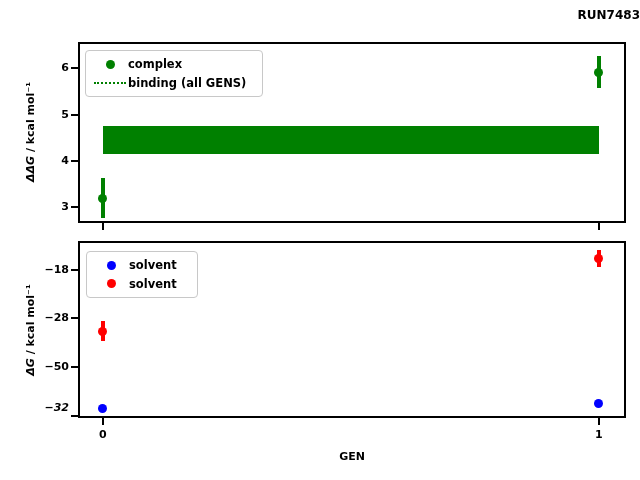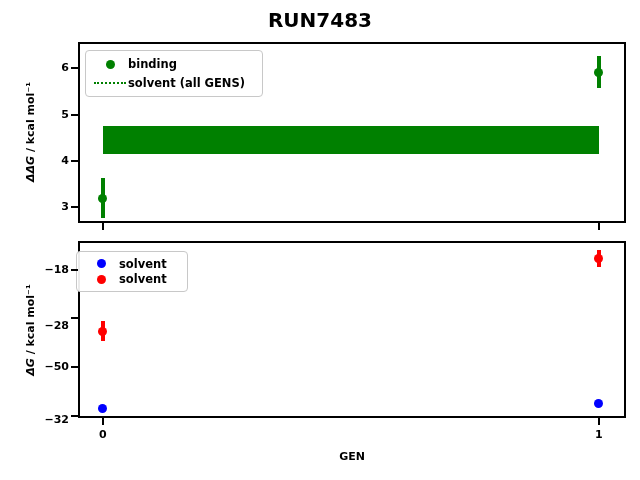--- a/index.html
+++ b/index.html
@@ -5,21 +5,21 @@
   html,body{margin:0;padding:0;background:#ffffff;}
   #figure{
     position:relative;
     width:640px;height:480px;
     background:#ffffff;
     font-family:"DejaVu Sans", sans-serif;
     overflow:hidden;
   }
   .title{
     position:absolute;left:0;top:8px;width:640px;
-    text-align:center;font-size:20px;font-weight:bold;color:#000;
+    text-align:right;font-size:12px;font-weight:bold;color:#000;
   }
   .axes{
     position:absolute;
     border:2px solid #000;
     box-sizing:border-box;
     background:#fff;
   }
   #top-axes{left:78px;top:42px;width:548px;height:181px;}
   #bottom-axes{left:78px;top:241px;width:548px;height:177px;}
   .ylabel{
@@ -37,21 +37,21 @@
   .legend{
     position:absolute;
     background:rgba(255,255,255,0.92);
     border:1px solid #c8c8c8;
     border-radius:4px;
     padding:4px 10px 4px 6px;
     box-sizing:border-box;
     display:flex;flex-direction:column;justify-content:space-around;
   }
   #top-legend{left:85px;top:50px;width:178px;height:47px;}
-  #bottom-legend{left:76px;top:251px;width:112px;height:41px;}
+  #bottom-legend{left:86px;top:251px;width:112px;height:47px;}
   .legend-row{display:flex;align-items:center;height:19px;}
   .legend-marker-cell{width:36px;display:flex;justify-content:center;align-items:center;flex:none;}
   .legend-dot{width:9px;height:9px;border-radius:50%;}
   .legend-dotted{width:32px;height:0;border-top:2px dotted #008000;}
   .legend-label{font-size:11.5px;font-weight:600;color:#000;white-space:nowrap;}
   .tickmark{position:absolute;background:#000;}
   .ytick-label{
     position:absolute;width:38px;text-align:right;
     font-size:11px;font-weight:bold;color:#000;
   }
@@ -79,27 +79,27 @@
   <div class="ylabel" style="left:30px;top:330px;">
     <span class="math">ΔG</span><span> / kcal mol⁻¹</span>
   </div>
   <div class="xlabel">GEN</div>
 
   <div id="top-legend" class="legend">
     <div class="legend-row">
       <span class="legend-marker-cell">
           <span class="legend-dot" style="background:#008000;"></span>
         </span>
-      <span class="legend-label">binding</span>
+      <span class="legend-label">complex</span>
     </div>
     <div class="legend-row">
       <span class="legend-marker-cell">
           <span class="legend-dotted"></span>
         </span>
-      <span class="legend-label">solvent (all GENS)</span>
+      <span class="legend-label">binding (all GENS)</span>
     </div>
   </div>
 
   <div id="bottom-legend" class="legend">
     <div class="legend-row">
       <span class="legend-marker-cell">
           <span class="legend-dot" style="background:#0000ff;"></span>
         </span>
       <span class="legend-label">solvent</span>
     </div>
@@ -122,25 +122,25 @@
     <div class="tickmark" style="left: 101.796px; top: 223px; width: 2px; height: 7px;"></div>
     <div class="tickmark" style="left: 597.724px; top: 223px; width: 2px; height: 7px;"></div>
     <div class="band" style="left: 102.796px; top: 125.788px; width: 495.928px; height: 28.7008px; background: rgb(0, 128, 0);"></div>
     <div class="errbar" style="left: 100.796px; top: 177.634px; width: 4px; height: 40.7366px; background: rgb(0, 128, 0);"></div>
     <div class="marker" style="left: 98.2964px; top: 193.503px; width: 9px; height: 9px; background: rgb(0, 128, 0);"></div>
     <div class="errbar" style="left: 596.724px; top: 56.3504px; width: 4px; height: 31.4783px; background: rgb(0, 128, 0);"></div>
     <div class="marker" style="left: 594.224px; top: 67.5895px; width: 9px; height: 9px; background: rgb(0, 128, 0);"></div>
     <div class="tickmark" style="left: 71px; top: 268.564px; width: 7px; height: 2px;"></div>
     <div class="ytick-label" style="left: 31px; top: 262.564px;">−18</div>
     <div class="tickmark" style="left: 71px; top: 317.392px; width: 7px; height: 2px;"></div>
-    <div class="ytick-label" style="left: 31px; top: 319px;">−28</div>
+    <div class="ytick-label" style="left: 31px; top: 311px;">−28</div>
     <div class="tickmark" style="left: 71px; top: 366.219px; width: 7px; height: 2px;"></div>
     <div class="ytick-label" style="left: 31px; top: 360.219px;">−50</div>
     <div class="tickmark" style="left: 71px; top: 415.047px; width: 7px; height: 2px;"></div>
-    <div class="ytick-label" style="left: 31px; top: 413px;">−32</div>
+    <div class="ytick-label" style="left: 31px; top: 401px; font-style: italic;">−32</div>
     <div class="tickmark" style="left: 101.796px; top: 418px; width: 2px; height: 7px;"></div>
     <div class="xtick-label" style="left: 90.7964px; top: 428px;">0</div>
     <div class="tickmark" style="left: 597.724px; top: 418px; width: 2px; height: 7px;"></div>
     <div class="xtick-label" style="left: 586.724px; top: 428px;">1</div>
     <div class="errbar" style="left: 100.796px; top: 406.77px; width: 4px; height: 3.90621px; background: rgb(0, 0, 255);"></div>
     <div class="marker" style="left: 98.2964px; top: 404.223px; width: 9px; height: 9px; background: rgb(0, 0, 255);"></div>
     <div class="errbar" style="left: 596.724px; top: 401.399px; width: 4px; height: 3.90621px; background: rgb(0, 0, 255);"></div>
     <div class="marker" style="left: 594.224px; top: 398.852px; width: 9px; height: 9px; background: rgb(0, 0, 255);"></div>
     <div class="errbar" style="left: 100.796px; top: 321.077px; width: 4px; height: 20.0193px; background: rgb(255, 0, 0);"></div>
     <div class="marker" style="left: 98.2964px; top: 326.587px; width: 9px; height: 9px; background: rgb(255, 0, 0);"></div>

